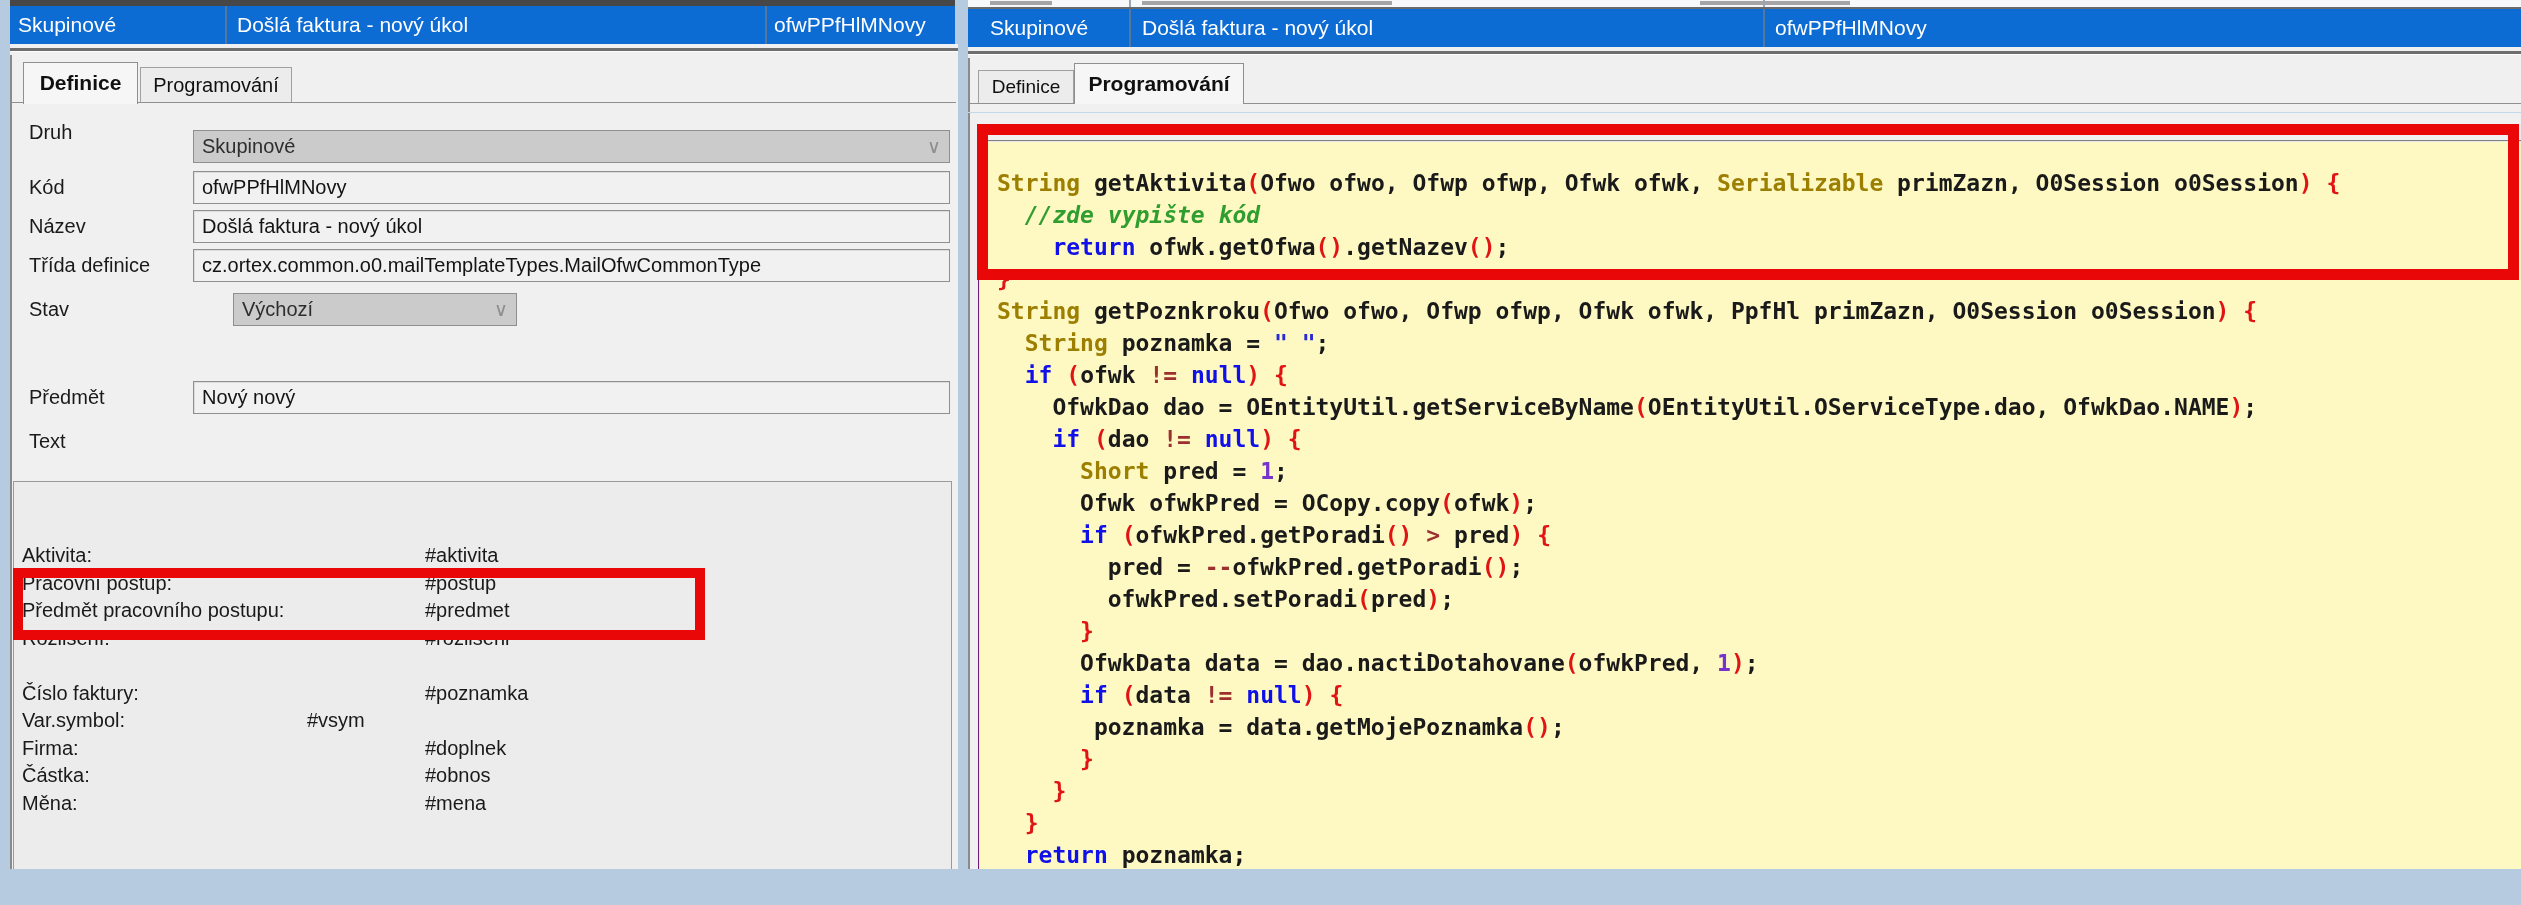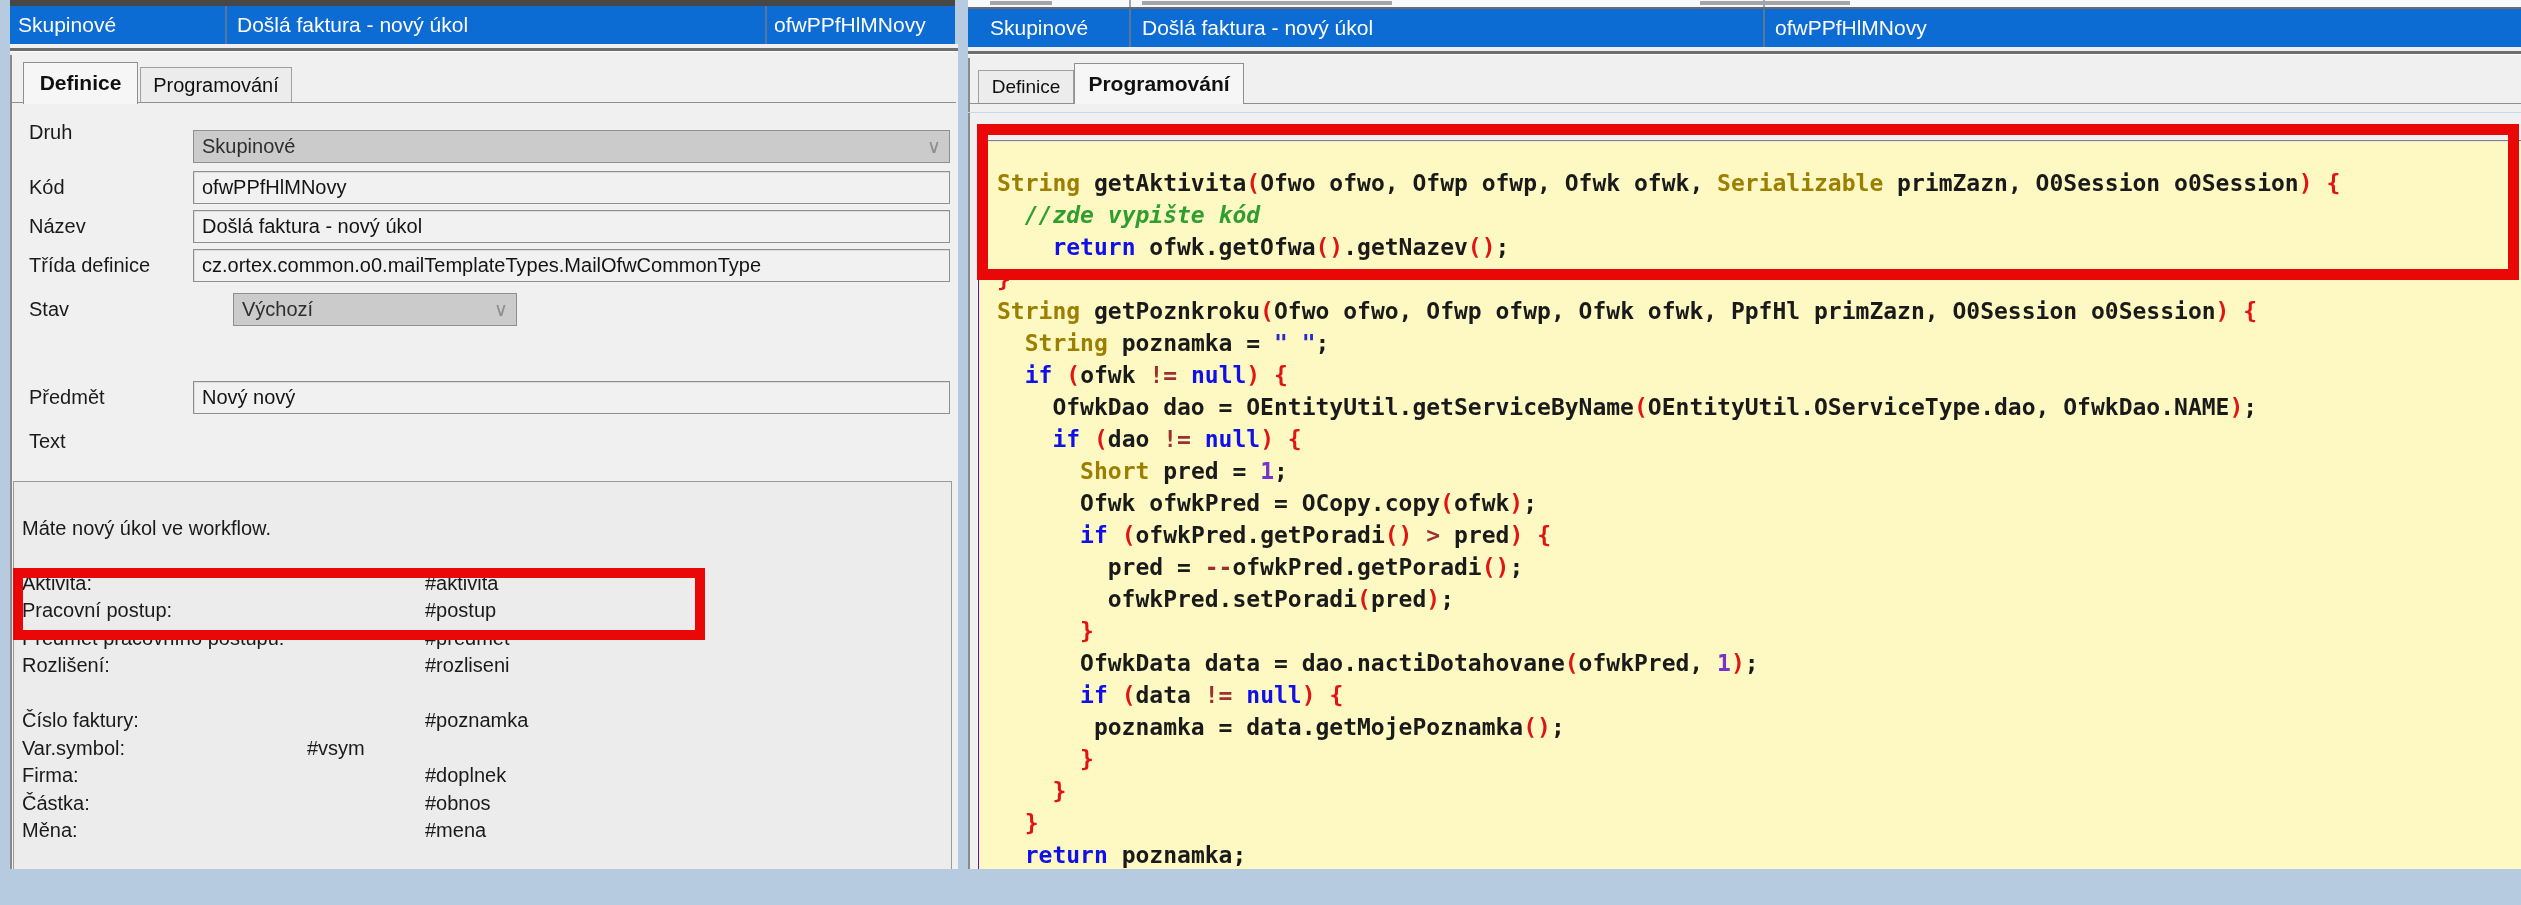--- a/index.html
+++ b/index.html
@@ -93,21 +93,20 @@
         <div class="flabel" style="left: 19px; top: 293px;">Stav</div>
         <div class="fbox combo" style="left: 183px; top: 293px; width: 284px; margin-left: 40px;"><span class="val">Výchozí</span><span class="chev">∨</span></div>
         <div class="flabel" style="left: 19px; top: 381px;">Předmět</div>
         <div class="fbox textctl" style="left: 183px; top: 381px; width: 757px;"><span class="val">Nový nový</span></div>
         <div class="flabel" style="left: 19px; top: 425px;">Text</div>
       </div>
 
     <div class="mailbody" style="left:3px;top:481px;width:939px;height:424px;">
       <div class="inner" id="lw-body">
           <div class="tline"><span></span></div>
-          <div class="tline"><span>Máte nový úkol ve workflow.</span></div>
           <div class="tline"><span></span></div>
           <div class="tline"><span>Aktivita:</span><span class="tvar far">#aktivita</span></div>
           <div class="tline"><span>Pracovní postup:</span><span class="tvar far">#postup</span></div>
           <div class="tline"><span>Předmět pracovního postupu:</span><span class="tvar far">#predmet</span></div>
           <div class="tline"><span>Rozlišení:</span><span class="tvar far">#rozliseni</span></div>
           <div class="tline"><span></span></div>
           <div class="tline"><span>Číslo faktury:</span><span class="tvar far">#poznamka</span></div>
           <div class="tline"><span>Var.symbol:</span><span class="tvar near">#vsym</span></div>
           <div class="tline"><span>Firma:</span><span class="tvar far">#doplnek</span></div>
           <div class="tline"><span>Částka:</span><span class="tvar far">#obnos</span></div>

